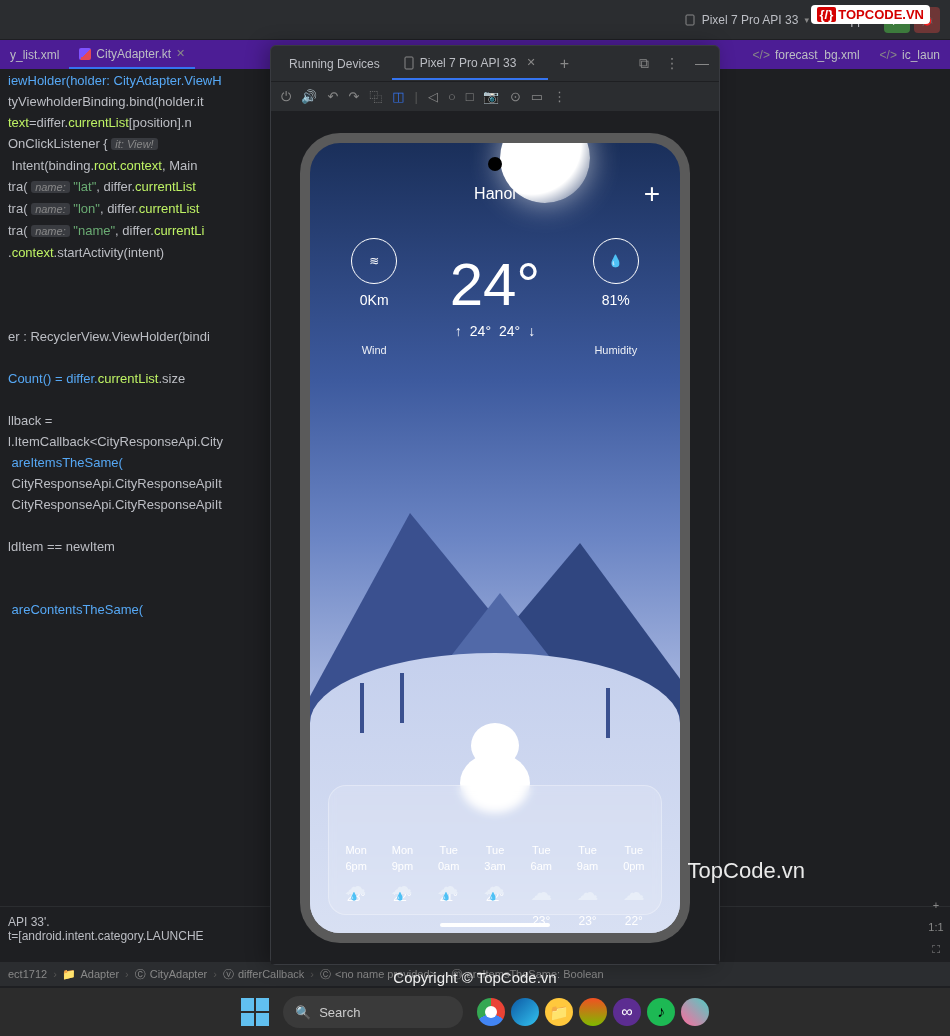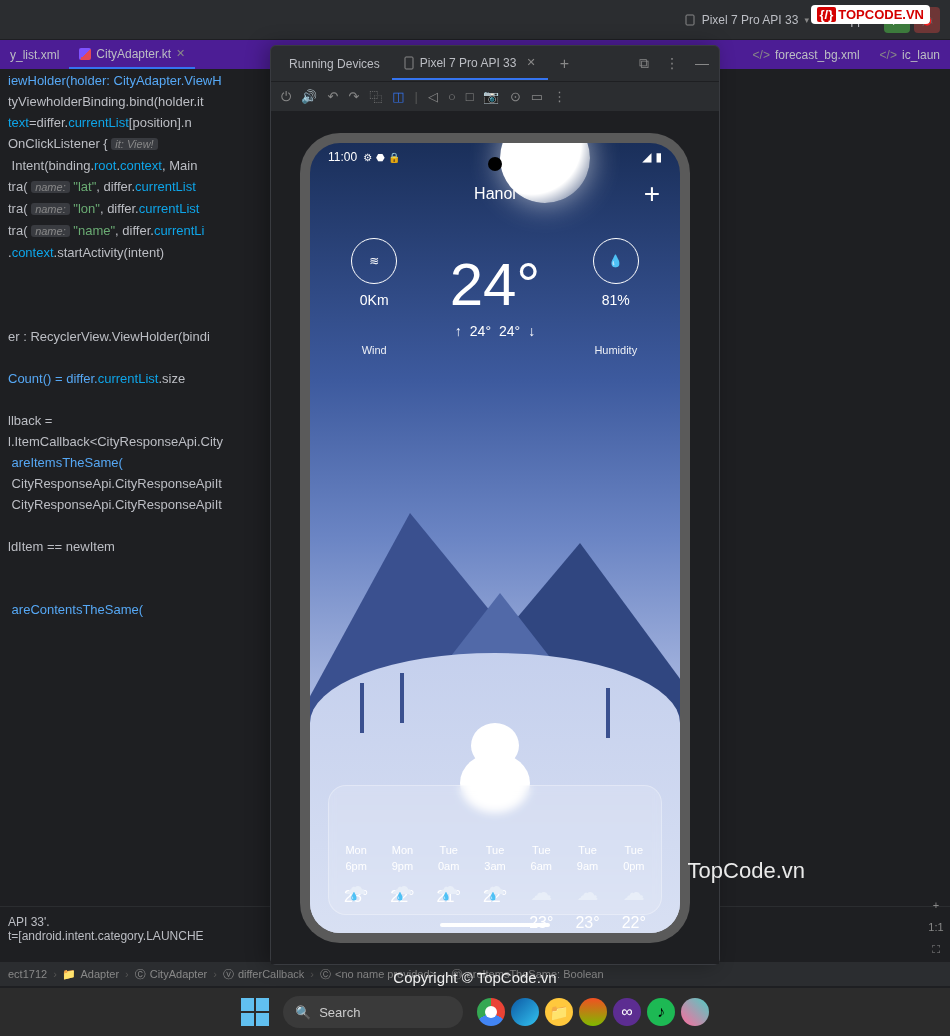--- a/index.html
+++ b/index.html
@@ -20,21 +20,21 @@
 .file-tab { padding: 6px 10px; font-size: 12px; color: #bcbec4; display: flex; align-items: center; gap: 5px; white-space: nowrap; }
 .file-tab.active { border-bottom: 2px solid #3574f0; }
 .file-tab .close { color: #888; font-size: 11px; cursor: pointer; }
 .file-tab-filler { flex: 1; }
 .tab-icon-kt { width: 12px; height: 12px; background: linear-gradient(135deg, #7f52ff 50%, #e44857 50%); border-radius: 2px; }
 
 
 .editor { position: absolute; top: 70px; left: 0; right: 0; bottom: 70px; background: #1e1f22; padding-left: 8px; font-family: "JetBrains Mono", Consolas, monospace; font-size: 13px; line-height: 21px; overflow: hidden; white-space: pre; }
 .editor .fn { color: #56a8f5; }
 .editor .str { color: #6aab73; }
-.editor .prop { color: #0ea5e9; }
+.editor .prop { color: #bef264; }
 .editor .hint { background: #393b40; color: #888; font-style: italic; font-size: 11px; padding: 0 4px; border-radius: 3px; }
 
 
 .console { position: absolute; bottom: 70px; left: 0; right: 0; height: 60px; background: #1e1f22; border-top: 1px solid #2b2d30; padding: 8px; font-family: Consolas, monospace; font-size: 12px; color: #bcbec4; }
 
 
 .breadcrumb { position: absolute; bottom: 50px; left: 0; right: 0; height: 24px; background: #2b2d30; display: flex; align-items: center; padding: 0 8px; font-size: 11px; color: #888; gap: 6px; }
 .breadcrumb .sep { color: #555; }
 .breadcrumb .itm { display: flex; align-items: center; gap: 4px; }
 
@@ -98,21 +98,21 @@
 .stat-val { font-size: 14px; margin-bottom: 2px; }
 .stat-lbl { font-size: 11px; opacity: 0.9; margin-top: 36px; }
 .temp-big { font-size: 60px; font-weight: 300; line-height: 1; }
 .temp-range { font-size: 14px; margin-top: 8px; display: flex; align-items: center; justify-content: center; gap: 8px; }
 
 
 .forecast-card { position: absolute; bottom: 18px; left: 18px; right: 18px; height: 130px; background: rgba(255,255,255,0.15); border: 1px solid rgba(255,255,255,0.3); border-radius: 18px; display: flex; padding: 10px 4px; z-index: 5; backdrop-filter: blur(4px); }
 .forecast-item { flex: 1; text-align: center; color: #fff; font-size: 11px; display: flex; flex-direction: column; align-items: center; gap: 4px; }
 .forecast-item .day { font-size: 11px; margin-top: 48px; }
 .forecast-item .hour { font-size: 11px; margin-bottom: 4px; }
-.forecast-item .ftemp { font-size: 16px; margin-top: 4px; }
+.forecast-item .ftemp { font-size: 12px; margin-top: 4px; }
 .cloud-rain { width: 28px; height: 20px; position: relative; }
 .cloud-rain::before { content: "☁"; position: absolute; font-size: 22px; color: #e8eef8; left: 2px; top: -6px; }
 .cloud-rain::after { content: "💧"; position: absolute; font-size: 8px; left: 7px; top: 12px; }
 .cloud-only::before { content: "☁"; font-size: 22px; color: #e8eef8; }
 
 .home-indicator { position: absolute; bottom: 6px; left: 50%; transform: translateX(-50%); width: 110px; height: 4px; background: #fff; border-radius: 2px; z-index: 10; }
 
 
 .zoom-ctrl { position: absolute; right: 2px; bottom: 80px; width: 24px; color: #888; font-size: 11px; display: flex; flex-direction: column; align-items: center; gap: 10px; z-index: 30; }
 .zoom-ctrl span { cursor: pointer; }
@@ -248,32 +248,20 @@
         <div class="mountain-mid"></div>
         <div class="ground"></div>
         <div class="tree t1"></div>
         <div class="tree t2"></div>
         <div class="tree t3"></div>
         <div class="snowman">
           <div class="head"></div>
             <div class="body"></div>
         </div>
 
-        <div class="status-bar">
-          <span class="time">11:00</span>
-          <span class="status-icons">
-            <span>⚙</span>
-            <span>⬣</span>
-            <span>🔒</span>
-          </span>
-          <span class="right-icons">
-            <span>◢</span>
-            <span>▮</span>
-          </span>
-        </div>
 
         <div class="add-btn">+</div>
 
         <div class="weather-main">
           <div class="city">Hanoi</div>
           <div class="weather-row">
             <div class="stat-block">
               <div class="stat-circle">
                   <span>≋</span>
                 </div>

